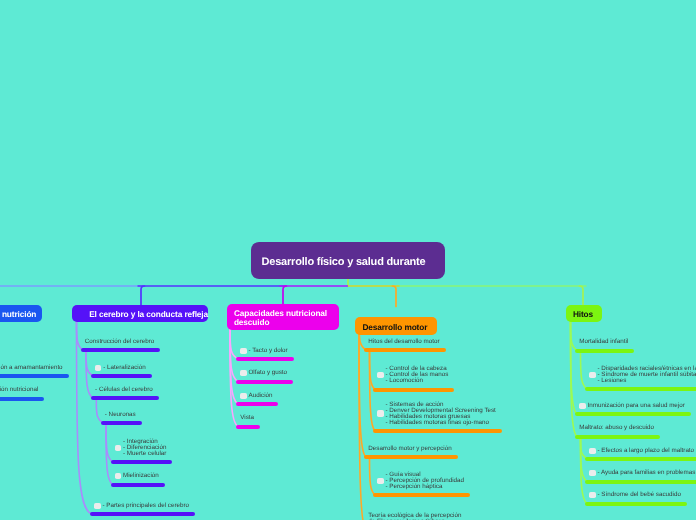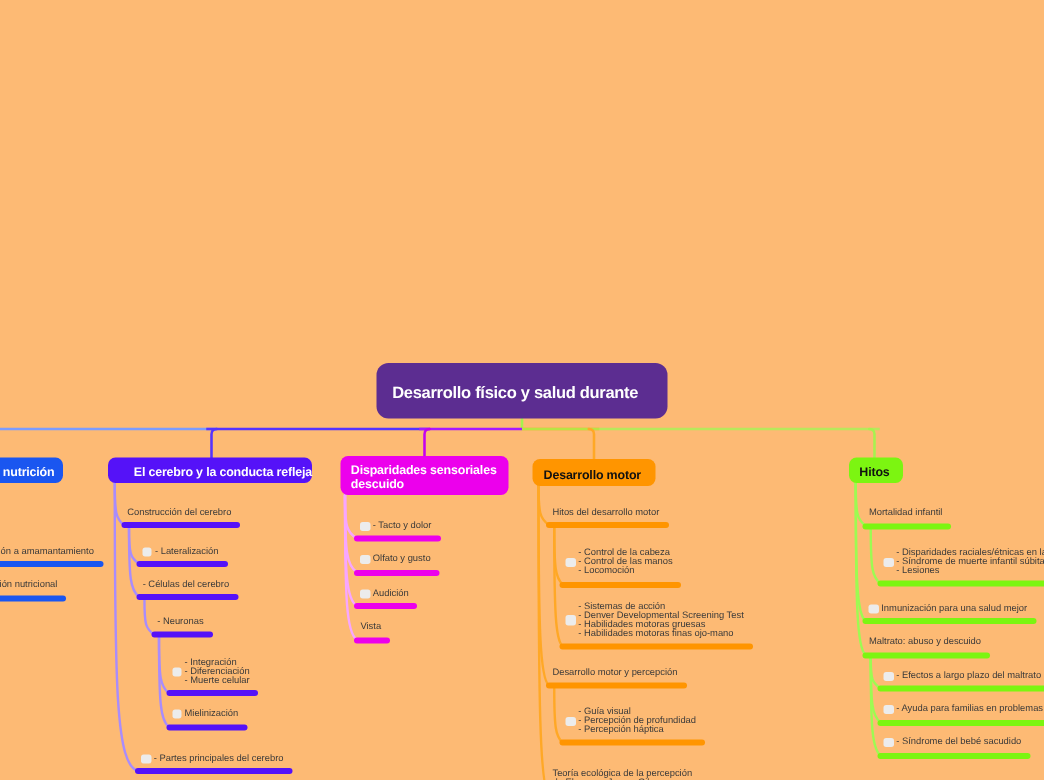--- a/index.html
+++ b/index.html
@@ -1,17 +1,17 @@
 <!DOCTYPE html>
 <html><head>
 <meta charset="utf-8">
 <style>
   html,body{margin:0;padding:0;background:#ffffff;}
   body{width:696px;height:520px;overflow:hidden;font-family:"Liberation Sans",sans-serif;-webkit-font-smoothing:antialiased;text-rendering:geometricPrecision;}
-  #canvas{position:relative;width:696px;height:520px;background:#fdba74;overflow:hidden;}
+  #canvas{position:relative;width:696px;height:520px;background:#5eead4;overflow:hidden;}
   svg#links{position:absolute;left:0;top:0;width:696px;height:520px;}
   .central{position:absolute;border-radius:8px;box-sizing:border-box;display:flex;flex-direction:column;justify-content:center;padding-left:10.5px;padding-top:3px;}
   .central .ln{font-weight:bold;font-size:11px;line-height:10.6px;letter-spacing:-0.2px;white-space:nowrap;}
   .topic{position:absolute;border-radius:5px;box-sizing:border-box;display:flex;flex-direction:column;justify-content:center;padding-left:7.4px;padding-top:3px;}
   .topic .ln{font-weight:bold;font-size:8.3px;line-height:8.9px;letter-spacing:-0.12px;white-space:nowrap;}
   .leaf{position:absolute;}
   .leaf .ln{font-size:6.25px;line-height:6.0px;color:#3a3a3a;white-space:nowrap;}
   .bar{position:absolute;height:4px;border-radius:2px;}
   .chk{position:absolute;width:6.4px;height:6.4px;border-radius:1.8px;background:#ececec;}
 </style>
@@ -103,21 +103,21 @@
       <div class="ln">Mielinización</div>
     </div>
     <div class="bar" style="left: 110.5px; top: 482.5px; width: 54.2812px; background: rgb(85, 18, 248);"></div>
     <div class="chk" style="left: 114.8px; top: 473px;"></div>
     <div class="leaf" style="left: 102.5px; top: 502.7px;">
       <div class="ln">- Partes principales del cerebro</div>
     </div>
     <div class="bar" style="left: 90px; top: 512px; width: 105px; background: rgb(85, 18, 248);"></div>
     <div class="chk" style="left: 94.3px; top: 502.5px;"></div>
     <div class="topic" style="left: 226.5px; top: 303.5px; width: 112.5px; height: 26.5px; background: rgb(236, 0, 236);">
-      <div class="ln" style="color: rgb(255, 255, 255);">Disparidades sensoriales</div>
+      <div class="ln" style="color: rgb(255, 255, 255);">Capacidades nutricional</div>
       <div class="ln" style="color: rgb(255, 255, 255);">descuido</div>
     </div>
     <div class="leaf" style="left: 248.5px; top: 347.7px;">
       <div class="ln">- Tacto y dolor</div>
     </div>
     <div class="bar" style="left: 236px; top: 357px; width: 57.6406px; background: rgb(236, 0, 236);"></div>
     <div class="chk" style="left: 240.3px; top: 347.5px;"></div>
     <div class="leaf" style="left: 248.5px; top: 370.2px;">
       <div class="ln">Olfato y gusto</div>
     </div>
@@ -125,21 +125,21 @@
     <div class="chk" style="left: 240.3px; top: 370px;"></div>
     <div class="leaf" style="left: 248.5px; top: 392.7px;">
       <div class="ln">Audición</div>
     </div>
     <div class="bar" style="left: 236px; top: 402px; width: 42.4844px; background: rgb(236, 0, 236);"></div>
     <div class="chk" style="left: 240.3px; top: 392.5px;"></div>
     <div class="leaf" style="left: 240.3px; top: 415.2px;">
       <div class="ln">Vista</div>
     </div>
     <div class="bar" style="left: 236px; top: 424.5px; width: 24.0969px; background: rgb(236, 0, 236);"></div>
-    <div class="topic" style="left: 355px; top: 306px; width: 82px; height: 17.5px; background: rgb(255, 149, 0);">
+    <div class="topic" style="left: 355px; top: 317px; width: 82px; height: 17.5px; background: rgb(255, 149, 0);">
       <div class="ln" style="color: rgb(17, 17, 17);">Desarrollo motor</div>
     </div>
     <div class="leaf" style="left: 368.3px; top: 338.7px;">
       <div class="ln">Hitos del desarrollo motor</div>
     </div>
     <div class="bar" style="left: 364px; top: 348px; width: 81.5187px; background: rgb(255, 149, 0);"></div>
     <div class="leaf" style="left: 385.5px; top: 366.2px;">
       <div class="ln">- Control de la cabeza</div>
       <div class="ln">- Control de las manos</div>
       <div class="ln">- Locomoción</div>

